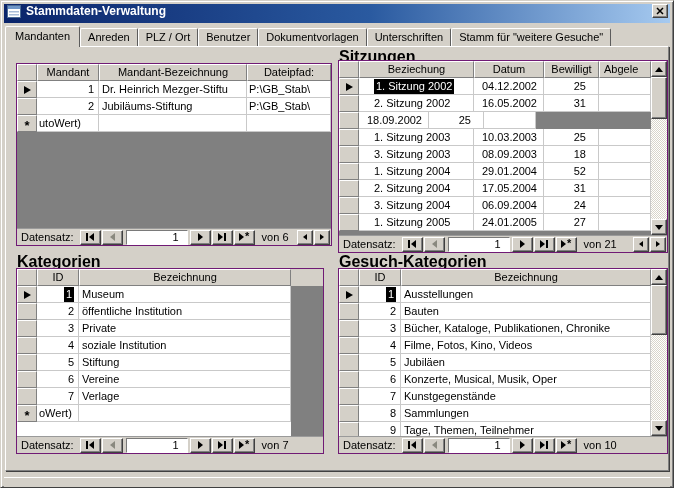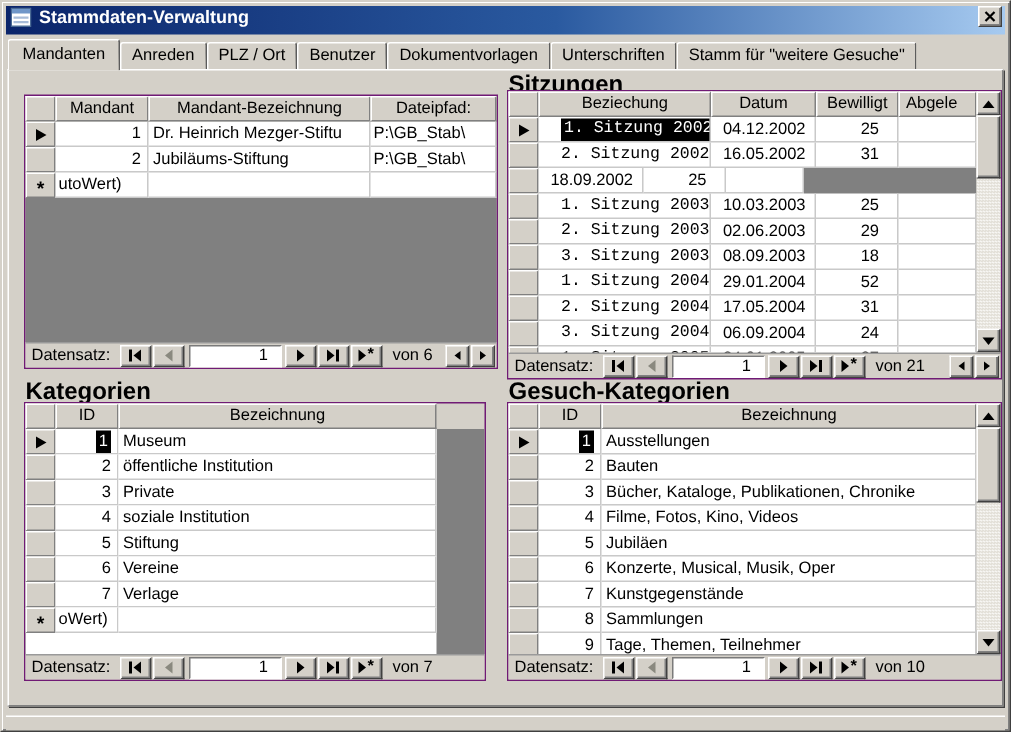--- a/index.html
+++ b/index.html
@@ -44,21 +44,21 @@
   .gbody{flex:1;overflow:hidden;position:relative;background:#808080;}
   .underlay{position:absolute;left:0;top:0;bottom:0;background:#fff;}
   .tr{display:flex;height:17px;flex:none;position:relative;}
   .td{height:17px;box-sizing:border-box;flex:none;background:#fff;border-right:1px solid #c9c9c9;border-bottom:1px solid #c9c9c9;
     font-size:11px;line-height:16px;white-space:nowrap;overflow:hidden;}
   .hl{background:#000;color:#fff;display:inline-block;height:15px;line-height:15px;padding:0 2px;}
   
   .g-mand .w0{width:62px;} .g-mand .w1{width:148px;} .g-mand .w2{width:84px;}
   .g-mand .td.w0{text-align:right;padding-right:4px;} .g-mand .td.w1{padding-left:3px;} .g-mand .td.w2{padding-left:2px;}
   .g-sitz .w0{width:115px;} .g-sitz .w1{width:70px;} .g-sitz .w2{width:55px;} .g-sitz .w3{width:52px;}
-  .g-sitz .td.w0{padding-left:15px;font-family:Liberation Mono, monospace;} .g-sitz .td.w1{text-align:right;padding-right:6px;} .g-sitz .td.w2{text-align:right;padding-right:12px;}
+  .g-sitz .td.w0{padding-left:15px;} .g-sitz .td.w1{text-align:right;padding-right:6px;} .g-sitz .td.w2{text-align:right;padding-right:12px;}
   .g-sitz .hcell.w3{text-align:left;padding-left:4px;}
   .g-kat .w0{width:42px;} .g-kat .w1{width:212px;}
   .g-kat .td.w0{text-align:right;padding-right:4px;} .g-kat .td.w1{padding-left:3px;}
   .g-ges .w0{width:42px;} .g-ges .w1{width:250px;}
   .g-ges .td.w0{text-align:right;padding-right:4px;} .g-ges .td.w1{padding-left:3px;}
   .newrow .td{text-align:left !important;padding:0 0 0 2px !important;}
   
   .ar{width:0;height:0;border-style:solid;display:inline-block;flex:none;}
   .ar-r{border-width:4px 0 4px 5px;border-color:transparent transparent transparent #000;}
   .ar-l{border-width:4px 5px 4px 0;border-color:transparent #000 transparent transparent;}
@@ -227,27 +227,20 @@
               </div>
               <div class="tr">
                 <div class="rowsel"></div>
                 <div class="td w0">1. Sitzung 2003</div>
                 <div class="td w1">10.03.2003</div>
                 <div class="td w2">25</div>
                 <div class="td w3"></div>
               </div>
               <div class="tr">
                 <div class="rowsel"></div>
-                <div class="td w0">2. Sitzung 2003</div>
-                <div class="td w1">02.06.2003</div>
-                <div class="td w2">29</div>
-                <div class="td w3"></div>
-              </div>
-              <div class="tr">
-                <div class="rowsel"></div>
                 <div class="td w0">3. Sitzung 2003</div>
                 <div class="td w1">08.09.2003</div>
                 <div class="td w2">18</div>
                 <div class="td w3"></div>
               </div>
               <div class="tr">
                 <div class="rowsel"></div>
                 <div class="td w0">1. Sitzung 2004</div>
                 <div class="td w1">29.01.2004</div>
                 <div class="td w2">52</div>

